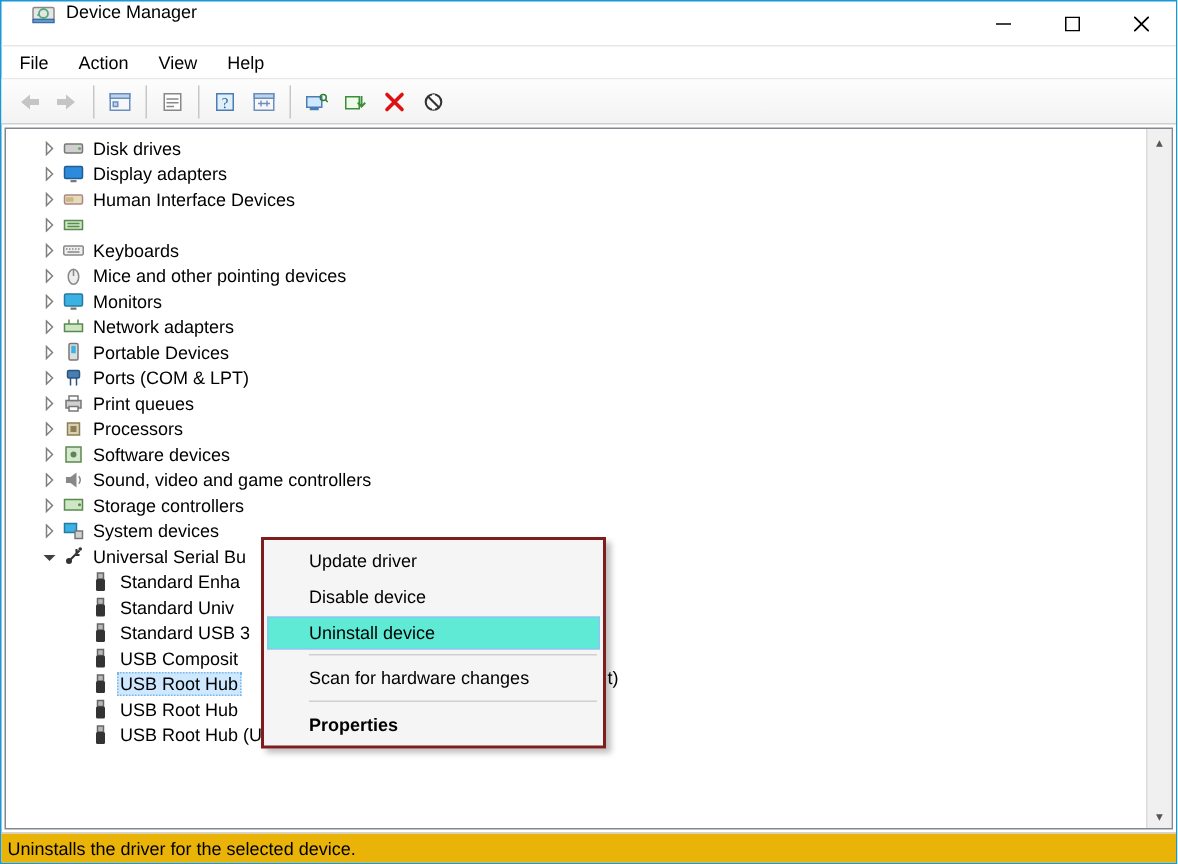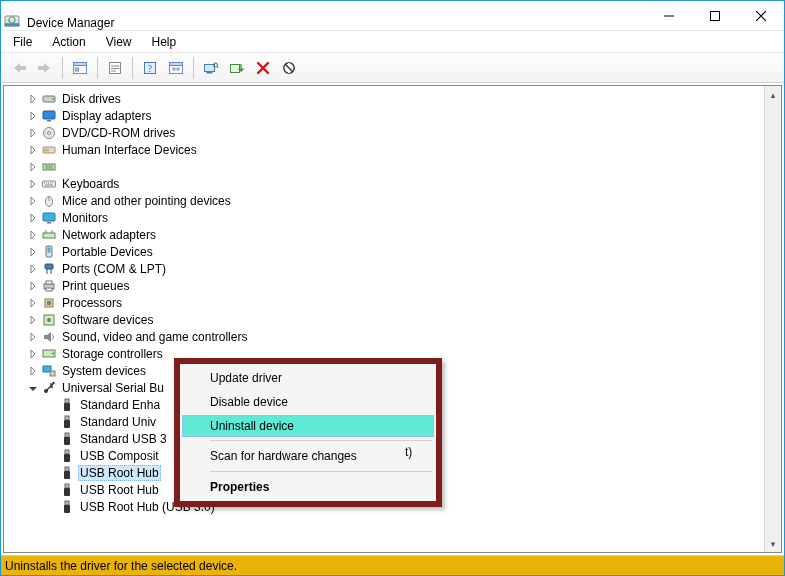--- a/index.html
+++ b/index.html
@@ -16,22 +16,22 @@
     border: 1px solid #1a98d5;
     display: flex;
     flex-direction: column;
     position: relative;
     background: #fff;
   }
   
   .titlebar {
     height: 30px;
     display: flex;
-    align-items: flex-end;
-    padding-left: 2px;
+    align-items: flex-start;
+    padding-left: 19px;
     border-bottom: 1px solid #e8e8e8;
   }
   .titlebar .app-icon { width: 18px; height: 18px; display:flex; align-items:center; justify-content:center; margin-right:6px;}
   .titlebar .title { flex: 1; font-size: 12px; }
   .winbtns { display:flex; height:100%; }
   .winbtn { width:46px; display:flex; align-items:center; justify-content:center; font-size:12px; }
   
   .menubar {
     height: 22px;
     display: flex;
@@ -67,23 +67,23 @@
   .expander.open { color:#3b3b3b; }
   .indent { display:inline-block; width:18px; height:1px; }
   .node-icon { width:16px; height:16px; display:flex; align-items:center; justify-content:center; margin:0 3px 0 1px;}
   .node-label { padding:1px 2px; }
   .node.selected .node-label { background:#cde8ff; border:1px dotted #7ab7e8; padding:0 1px;}
   
   .context-menu {
     position:absolute;
     left: 170px;
     top: 272px;
-    width: 268px;
+    width: 230px;
     background:#f5f5f5;
-    border:6px solid #7f1d1d;
+    border:2px solid #7f1d1d;
     box-shadow: 3px 3px 4px rgba(0,0,0,0.25);
     padding:2px;
     font-size:12px;
   }
   .cm-item { height:24px; display:flex; align-items:center; padding-left:28px; }
   .cm-item.highlight { background:#5eead4; border:1px solid #8dc6f0; padding-left:27px; height:22px; margin:1px 0;}
   .cm-item.bold { font-weight:700; }
   .cm-sep { height:1px; background:#d0d0d0; margin:3px 2px 3px 28px; }
   
   .statusbar { height:20px; border-top:1px solid #d0d0d0; display:flex; align-items:center; padding-left:4px; font-size:12px; background:#eab308;}
@@ -234,35 +234,20 @@
         </div>
         <div class="node">
           <span class="indent"></span>
           <span class="expander">
             <svg width="10" height="10">
               <path d="M3 1 L7 5 L3 9 Z" fill="none" stroke="#808080"></path>
             </svg>
           </span>
           <span class="node-icon">
             <svg width="16" height="16" viewBox="0 0 16 16">
-              <circle cx="8" cy="8" r="5.5" fill="#e6e6e6" stroke="#888"></circle>
-              <circle cx="8" cy="8" r="1.5" fill="#fff" stroke="#888"></circle>
-            </svg>
-          </span>
-          <span class="node-label">DVD/CD-ROM drives</span>
-        </div>
-        <div class="node">
-          <span class="indent"></span>
-          <span class="expander">
-            <svg width="10" height="10">
-              <path d="M3 1 L7 5 L3 9 Z" fill="none" stroke="#808080"></path>
-            </svg>
-          </span>
-          <span class="node-icon">
-            <svg width="16" height="16" viewBox="0 0 16 16">
               <rect x="2" y="5" width="12" height="6" rx="1" fill="#e8dcb8" stroke="#a88"></rect>
               <rect x="3" y="6.5" width="5" height="3" fill="#c7b987"></rect>
             </svg>
           </span>
           <span class="node-label">Human Interface Devices</span>
         </div>
         <div class="node">
           <span class="indent"></span>
           <span class="expander">
             <svg width="10" height="10">

